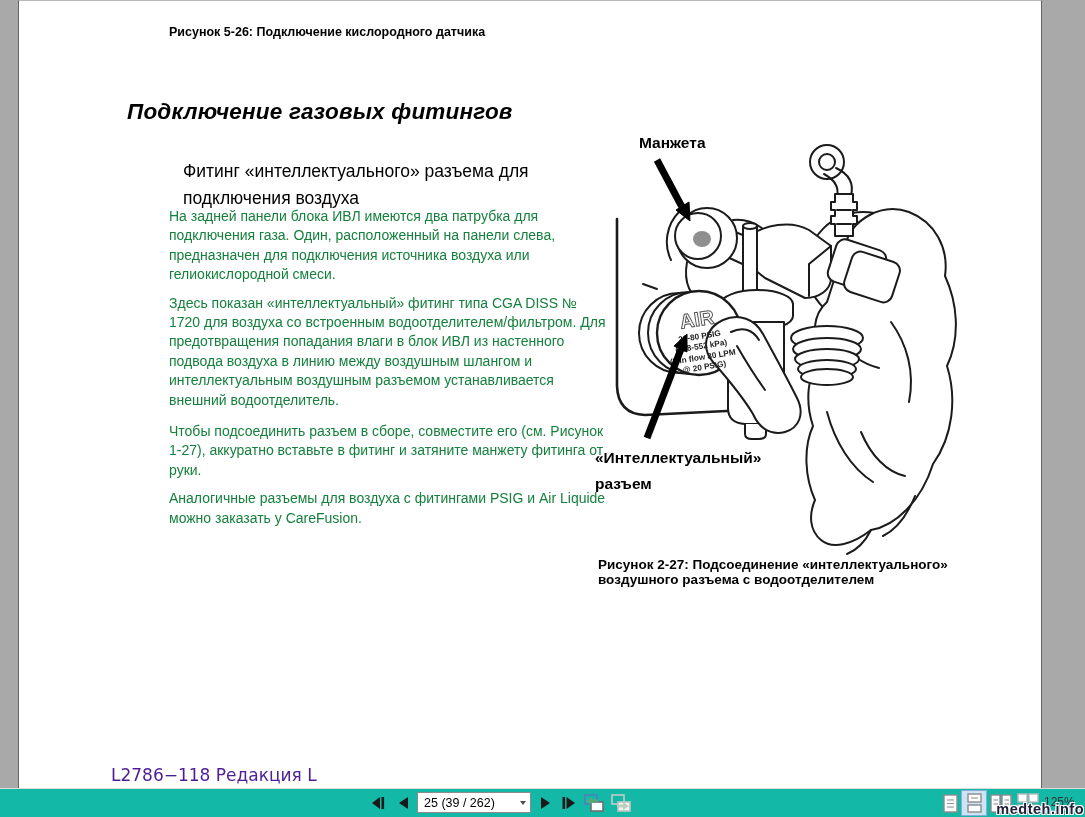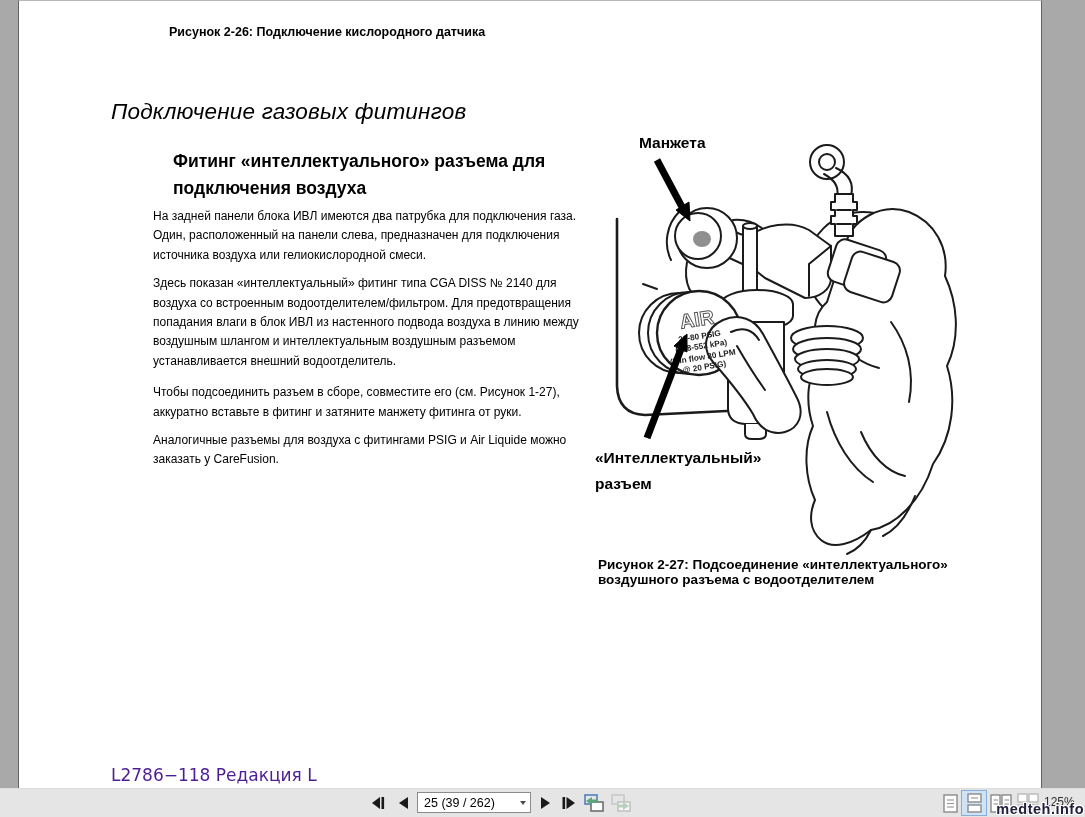--- a/index.html
+++ b/index.html
@@ -2,38 +2,38 @@
 <html><head>
 <meta charset="utf-8">
 <style>
   html,body{margin:0;padding:0;}
   .screen{position:relative;width:1085px;height:817px;background:#a9a9a9;overflow:hidden;
           font-family:"Liberation Sans",sans-serif;}
   .page{position:absolute;left:18px;top:0;width:1024px;height:789px;background:#ffffff;
         box-sizing:border-box;border-left:1px solid #636363;border-right:1px solid #636363;
         border-top:1px solid #b7b7b7;}
   .caption-top{position:absolute;left:150px;top:24px;font-size:12.5px;font-weight:bold;color:#000;}
-  .doc-heading{position:absolute;left:92px;top:98px;margin:0;font-size:22.5px;font-weight:normal;
+  .doc-heading{position:absolute;left:108px;top:98px;margin:0;font-size:22.5px;font-weight:bold;
                font-style:italic;color:#000;letter-spacing:0.2px;}
-  .doc-subheading{position:absolute;left:150px;top:143px;width:450px;margin:4px;font-size:17.5px;
-                  font-weight:bold;line-height:27px;color:#000;}
-  .body-col{position:absolute;left:134px;top:206px;width:440px;font-size:12px;line-height:19.4px;color:#000000;}
+  .doc-subheading{position:absolute;left:150px;top:143px;width:450px;margin:14px;font-size:17.5px;
+                  font-weight:normal;line-height:27px;color:#000;}
+  .body-col{position:absolute;left:150px;top:206px;width:440px;font-size:14px;line-height:19.4px;color:#15803d;}
   .body-col p{margin:0 0 9px 0;}
   .body-col p.gap-before{margin-top:12px;}
   .doc-footer{position:absolute;left:92px;top:764px;font-size:17px;color:#4c1d95;
               font-family:"DejaVu Sans","Liberation Sans",sans-serif;}
   .figure-wrap{position:absolute;left:576px;top:125px;width:400px;height:432px;}
   .fig-caption{position:absolute;left:579px;top:556px;width:432px;font-size:13.5px;font-weight:bold;
                line-height:15px;color:#000;}
   svg text.fig-label{font-family:"Liberation Sans",sans-serif;font-weight:bold;font-size:15.5px;fill:#000;}
   svg text.badge-big{font-family:"Liberation Sans",sans-serif;font-weight:bold;font-size:20px;
                      fill:#ffffff;stroke:#555;stroke-width:1px;}
   svg text.badge-small{font-family:"Liberation Sans",sans-serif;font-weight:bold;font-size:8.2px;fill:#222;}
   
-  .toolbar{position:absolute;left:0;right:0;bottom:0;height:28px;background:#e5e5e5;
+  .toolbar{position:absolute;left:0;right:0;bottom:0;height:28px;background:#14b8a6;
            border-top:1px solid #dddcdb;}
   .tb-btn{position:absolute;top:3px;width:22px;height:22px;display:flex;align-items:center;
           justify-content:center;cursor:default;}
   .page-combo{position:absolute;left:417px;top:3px;width:114px;height:21px;background:#fff;
               border:1px solid #8b8b8b;box-sizing:border-box;display:flex;align-items:center;}
   .page-combo input{border:none;outline:none;flex:1;font-family:"Liberation Sans",sans-serif;
                     font-size:12.5px;padding:0 0 0 6px;color:#000;background:transparent;width:80px;}
   .combo-arrow{width:14px;height:100%;display:flex;align-items:center;justify-content:center;}
   .combo-arrow:before{content:"";border-left:3.5px solid transparent;border-right:3.5px solid transparent;
                       border-top:4px solid #4d4d4d;}
@@ -44,27 +44,27 @@
   .watermark{position:absolute;right:1px;bottom:0;font-size:14.5px;font-weight:bold;color:#20203a;
              z-index:60;letter-spacing:0.5px;
              text-shadow:-1px -1px 0 #fff,1px -1px 0 #fff,-1px 1px 0 #fff,1px 1px 0 #fff;}
 </style>
 </head>
 <body>
 
 <div class="screen">
 
   <div class="page">
-    <div class="caption-top">Рисунок 2-26: Подключение кислородного датчика</div>
+    <div class="caption-top">Рисунок 5-26: Подключение кислородного датчика</div>
     <h1 class="doc-heading">Подключение газовых фитингов</h1>
     <h2 class="doc-subheading">Фитинг «интеллектуального» разъема для подключения воздуха</h2>
 
     <div class="body-col">
       <p>На задней панели блока ИВЛ имеются два патрубка для подключения газа. Один, расположенный на панели слева, предназначен для подключения источника воздуха или гелиокислородной смеси.</p>
-      <p>Здесь показан «интеллектуальный» фитинг типа CGA DISS № 2140 для воздуха со встроенным водоотделителем/фильтром. Для предотвращения попадания влаги в блок ИВЛ из настенного подвода воздуха в линию между воздушным шлангом и интеллектуальным воздушным разъемом устанавливается внешний водоотделитель.</p>
+      <p>Здесь показан «интеллектуальный» фитинг типа CGA DISS № 1720 для воздуха со встроенным водоотделителем/фильтром. Для предотвращения попадания влаги в блок ИВЛ из настенного подвода воздуха в линию между воздушным шлангом и интеллектуальным воздушным разъемом устанавливается внешний водоотделитель.</p>
       <p class="gap-before">Чтобы подсоединить разъем в сборе, совместите его (см. Рисунок 1-27), аккуратно вставьте в фитинг и затяните манжету фитинга от руки.</p>
       <p>Аналогичные разъемы для воздуха с фитингами PSIG и Air Liquide можно заказать у CareFusion.</p>
     </div>
 
     <div class="figure-wrap">
       <svg width="400" height="432" viewBox="0 0 400 432">
         <g stroke="#1b1b1b" stroke-width="2" fill="none" stroke-linecap="round" stroke-linejoin="round">
 
           <path d="M22,93 L22,260 Q23,288 50,289 L152,284" stroke-width="2.6"></path>
 

